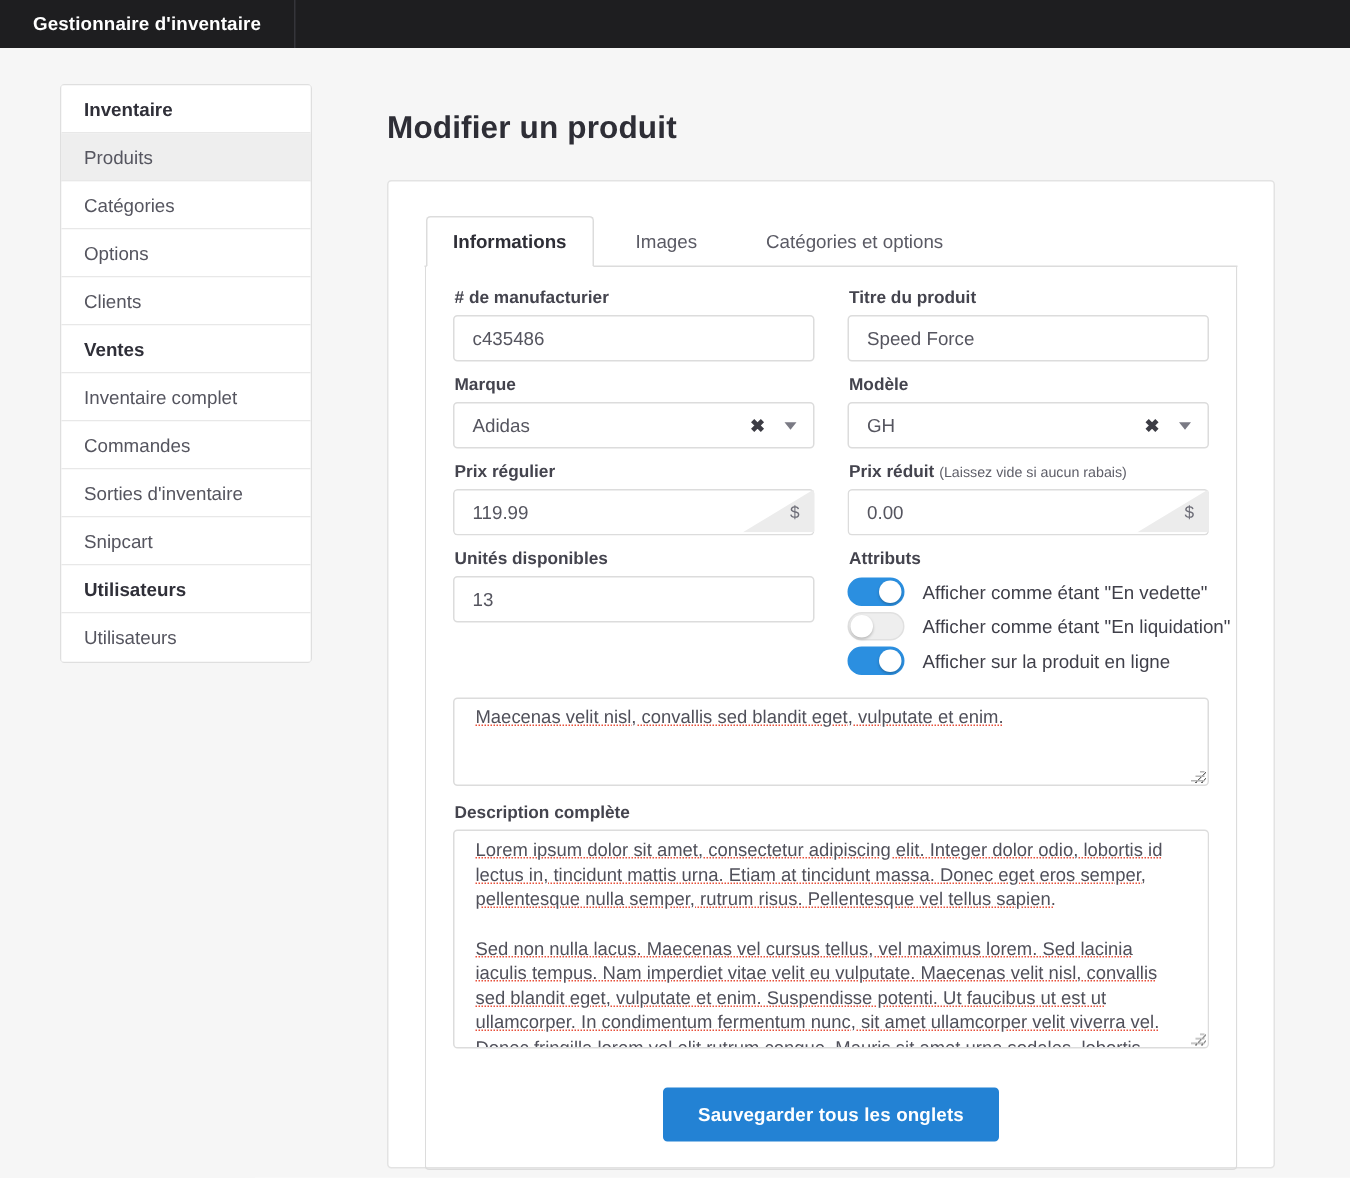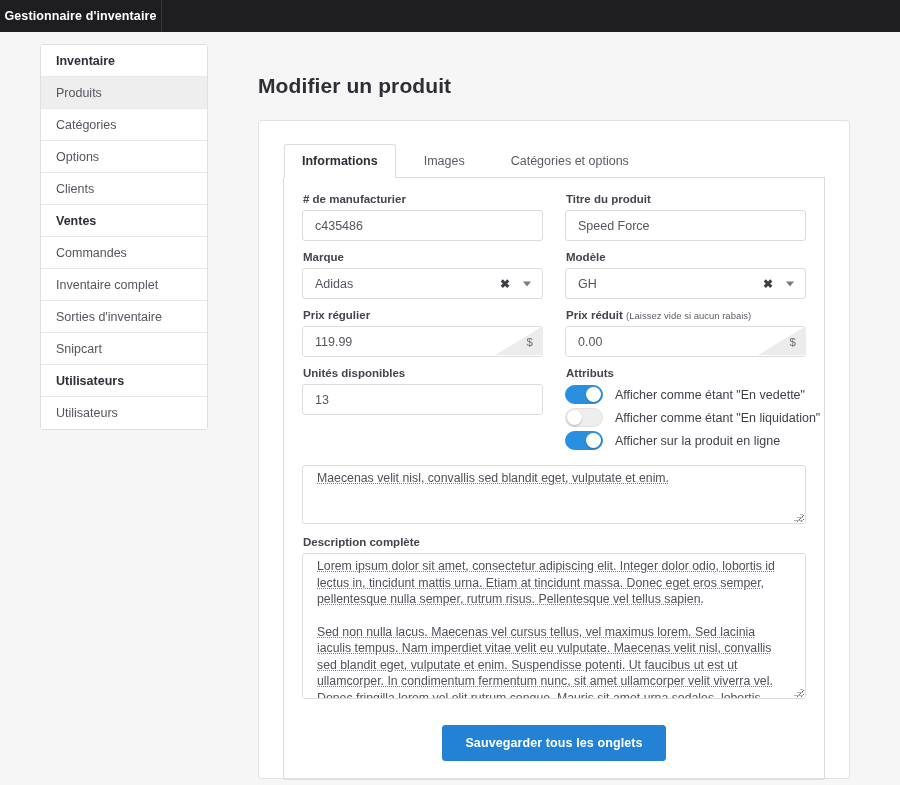--- a/index.html
+++ b/index.html
@@ -14,21 +14,21 @@
 
   
   .topbar {
     height: 32px;
     background: #1e1e20;
     display: flex;
     align-items: stretch;
     position: relative;
   }
   .brand-wrap {
-    width: 162px;
+    width: 197px;
     display: flex;
     align-items: center;
     justify-content: center;
     border-right: 1px solid #35353a;
   }
   .brand {
     color: #ffffff;
     font-size: 12.5px;
     font-weight: bold;
     letter-spacing: .1px;
@@ -39,21 +39,21 @@
   
   .page {
     display: flex;
     align-items: flex-start;
     height: 753px;
   }
 
   
   .sidebar {
     width: 168px;
-    margin: 12px 0 0 40px;
+    margin: 24px 0 0 40px;
     background: #ffffff;
     border: 1px solid #dfdfdf;
     border-radius: 3px;
     flex: none;
   }
   .nav-item {
     height: 32px;
     display: flex;
     align-items: center;
     padding: 0 0 0 15px;
@@ -327,24 +327,24 @@
       <div class="nav-item">
         <span>Options</span>
       </div>
       <div class="nav-item">
         <span>Clients</span>
       </div>
       <div class="nav-item header">
         <span>Ventes</span>
       </div>
       <div class="nav-item">
+        <span>Inventaire complet</span>
+      </div>
+      <div class="nav-item">
         <span>Commandes</span>
-      </div>
-      <div class="nav-item">
-        <span>Inventaire complet</span>
       </div>
       <div class="nav-item">
         <span>Sorties d'inventaire</span>
       </div>
       <div class="nav-item">
         <span>Snipcart</span>
       </div>
       <div class="nav-item header">
         <span>Utilisateurs</span>
       </div>

